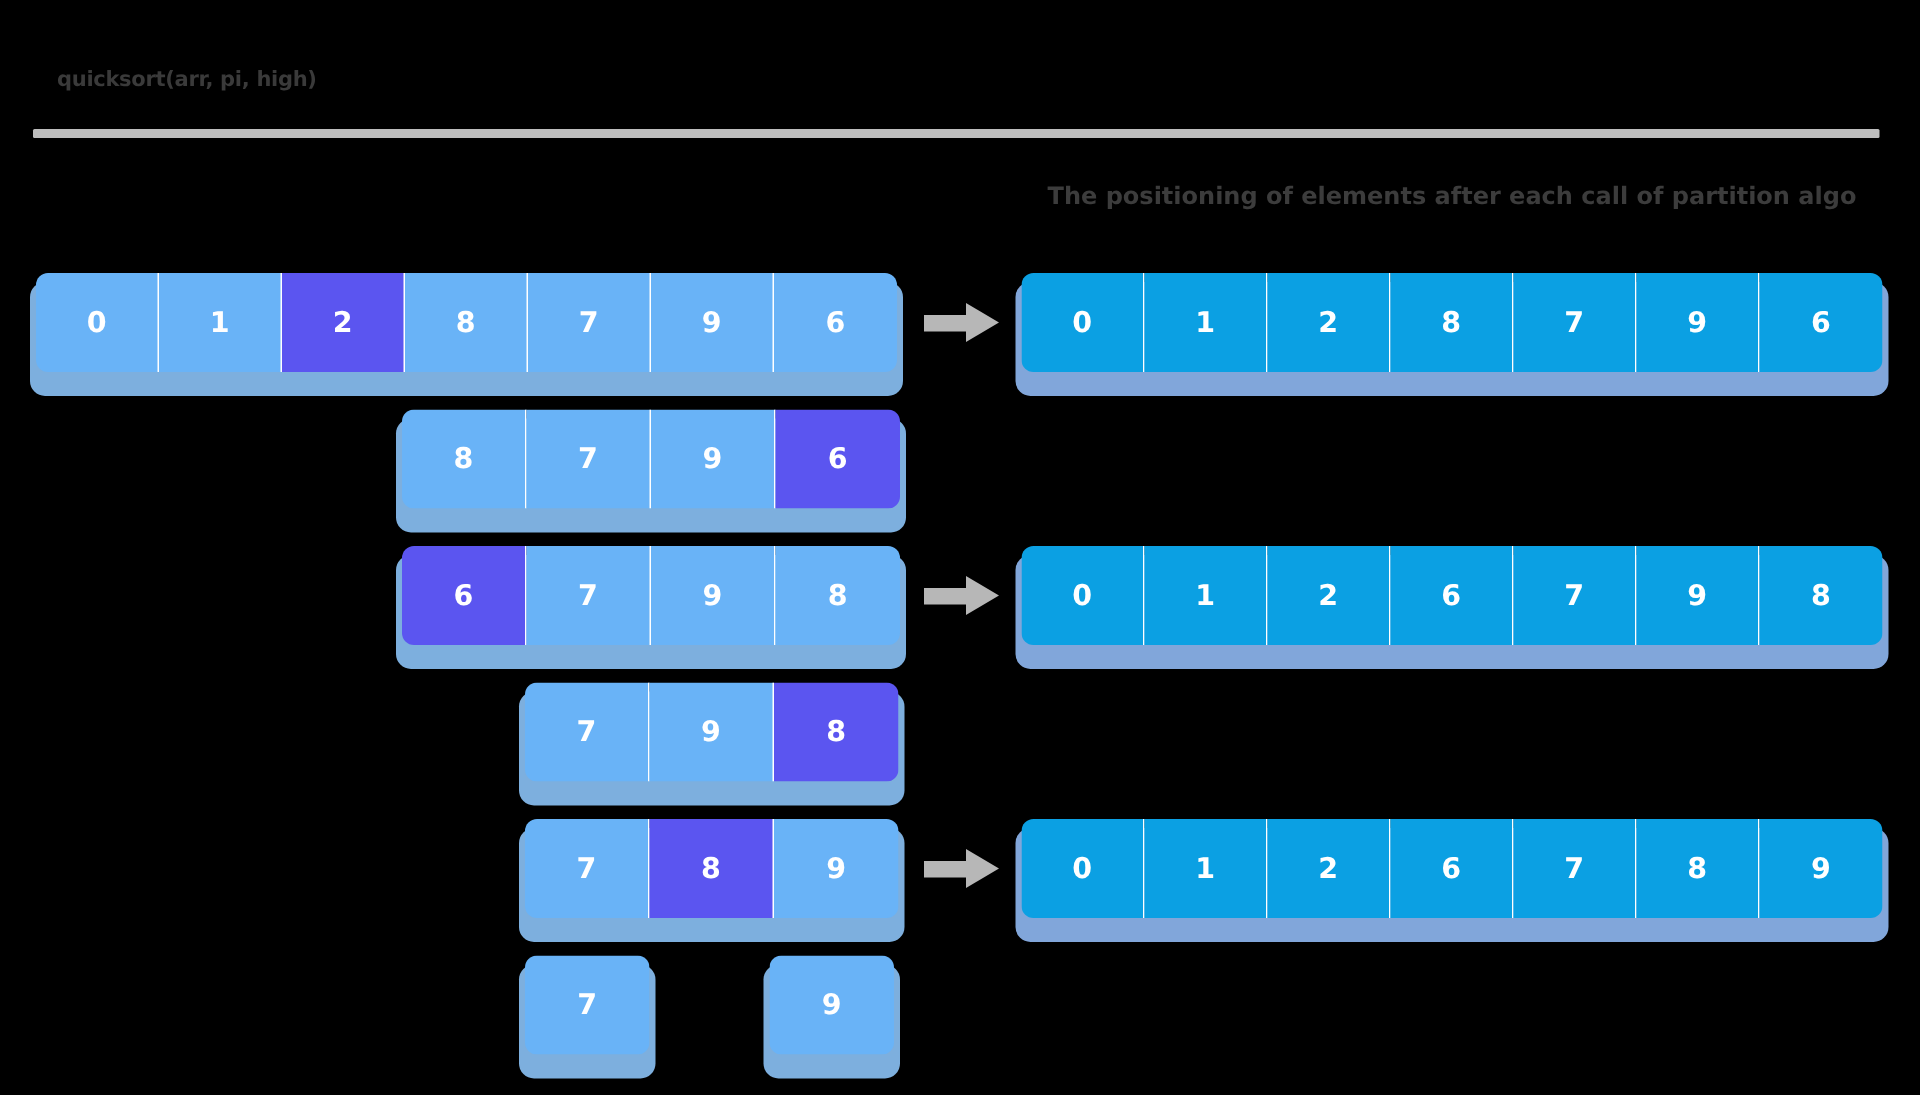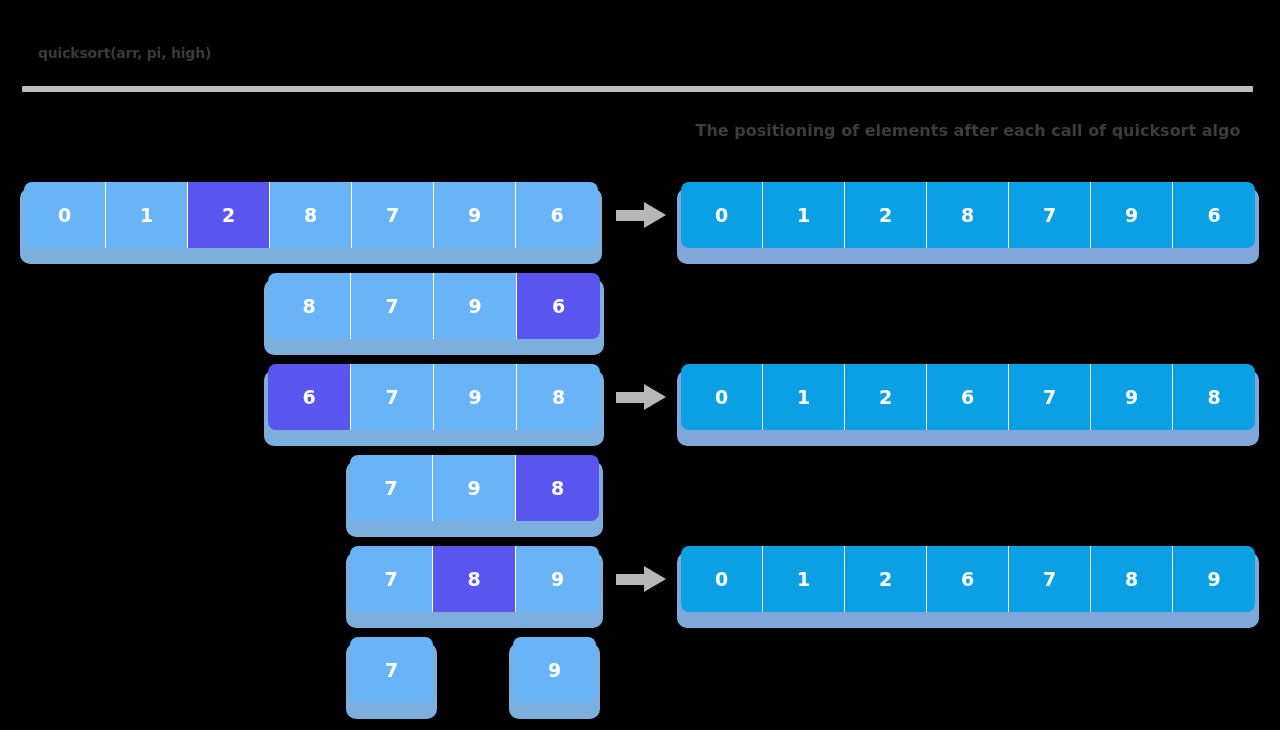--- a/index.html
+++ b/index.html
@@ -124,21 +124,21 @@
     border-left: 22px solid #b7b7b7;
   }
 </style>
 </head>
 <body>
 
 <div id="header-title">quicksort(arr, pi, high)</div>
 
 <div id="header-rule"></div>
 
-<div id="right-heading">The positioning of elements after each call of quicksort algo</div>
+<div id="right-heading">The positioning of elements after each call of partition algo</div>
 
 <div id="diagram-root">
     <div class="array-row" style="left: 24px; top: 182px;">
       <div class="array-box">
         <div class="cells">
           <div class="cell" style="width: 82px; height: 66px;">0</div>
           <div class="cell" style="width: 82px; height: 66px;">1</div>
           <div class="cell pivot" style="width: 82px; height: 66px;">2</div>
           <div class="cell" style="width: 82px; height: 66px;">8</div>
           <div class="cell" style="width: 82px; height: 66px;">7</div>

